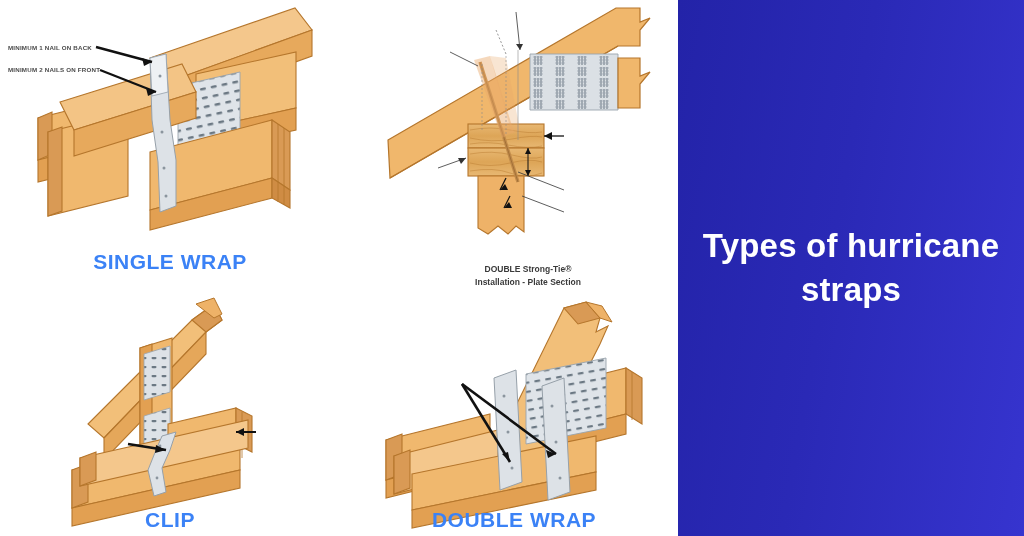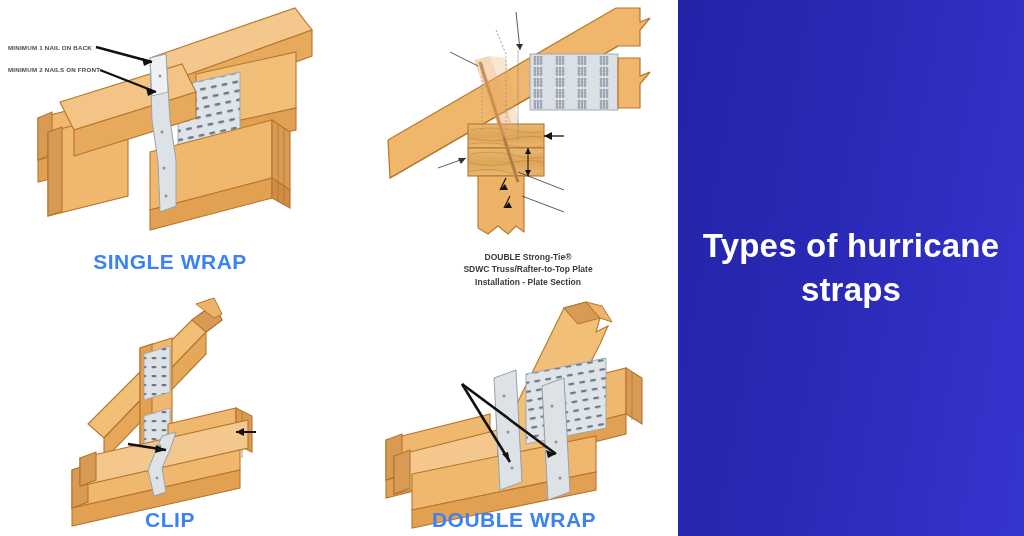--- a/index.html
+++ b/index.html
@@ -207,21 +207,20 @@
         <span class="nt">*Optional SDWC15600</span>
         <span>When using two fasteners, the total capacity is increased to:</span>
         <ul>
           <li>Double the shear value of a single screw</li>
           <li>1½ the uplift value of a single screw (ie. 2 x single screw capacity reduced by 0.75 factor)</li>
         </ul>
       </div>
 
       <div id="cap-cross">
         <div>DOUBLE Strong-Tie®</div>
-        <div>SDWC Truss/Rafter-to-Top Plate</div>
         <div>Installation - Plate Section</div>
       </div>
     </div>
 
     <div class="panel" id="panel-clip">
       <div class="svgwrap">
         <svg viewBox="0 0 340 244" preserveAspectRatio="none">
           <defs>
             <pattern id="nailsC" width="10" height="9" patternUnits="userSpaceOnUse">
               <rect width="10" height="9" fill="#dde2e7"></rect>

